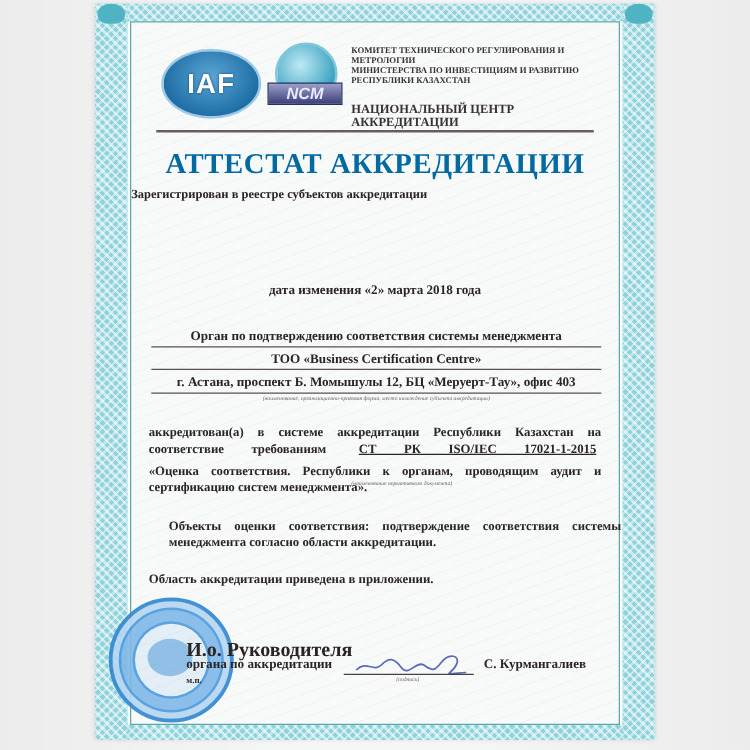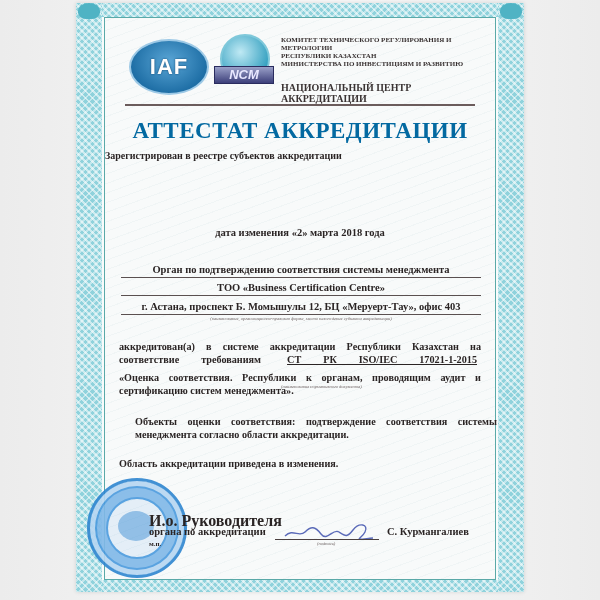--- a/index.html
+++ b/index.html
@@ -59,22 +59,22 @@
     <div class="header">
       <div class="iaf">
         <span>IAF</span>
       </div>
       <div class="ncm">
         <div class="globe"></div>
         <div class="ncm-text">NCM</div>
       </div>
       <div class="org-lines">
         <div>КОМИТЕТ ТЕХНИЧЕСКОГО РЕГУЛИРОВАНИЯ И МЕТРОЛОГИИ</div>
+        <div>МИНИСТЕРСТВА ПО ИНВЕСТИЦИЯМ И РАЗВИТИЮ</div>
         <div>РЕСПУБЛИКИ КАЗАХСТАН</div>
-        <div>МИНИСТЕРСТВА ПО ИНВЕСТИЦИЯМ И РАЗВИТИЮ</div>
       </div>
       <div class="org-center">НАЦИОНАЛЬНЫЙ ЦЕНТР АККРЕДИТАЦИИ</div>
     </div>
     <div class="hr"></div>
 
     <div class="title">АТТЕСТАТ АККРЕДИТАЦИИ</div>
     <div class="subtitle">Зарегистрирован в реестре субъектов аккредитации</div>
 
     <div class="center-block" style="top:208px;">дата изменения «2» марта 2018 года</div>
 
@@ -84,21 +84,21 @@
     <div class="caption" style="top:298px;">(наименование, организационно-правовая форма, место нахождение субъекта аккредитации)</div>
 
     <div class="para" style="top:323px;">
       <span>аккредитован(а) в системе аккредитации Республики Казахстан на соответствие требованиям</span>
       <span class="std">СТ РК ISO/IEC 17021-1-2015</span>
       <span style="display:inline-block;margin-top:6px;">«Оценка соответствия. Республики к органам, проводящим аудит и сертификацию систем менеджмента».</span>
     </div>
     <div class="stdcap">(наименование нормативного документа)</div>
 
     <div class="para" style="top:398px;margin-left:16px;">Объекты оценки соответствия: подтверждение соответствия системы менеджмента согласно области аккредитации.</div>
-    <div class="para" style="top:440px;">Область аккредитации приведена в изменения.</div>
+    <div class="para" style="top:440px;">Область аккредитации приведена в приложении.</div>
 
     <div class="seal">
         <div class="seal-core"></div>
       </div>
 
     <div class="sign-l1">И.о. Руководителя</div>
     <div class="sign-l2">органа по аккредитации</div>
     <div class="sign-mp">м.п.</div>
     <svg class="signature" viewBox="0 0 100 24">
       <path d="M4 16 C12 8,18 18,24 12 S34 6,40 14 S52 8,58 12 S66 18,72 10 C78 2,88 4,84 12 C80 20,70 20,92 18" fill="none" stroke="#5a6ab8" stroke-width="1.4"></path>

